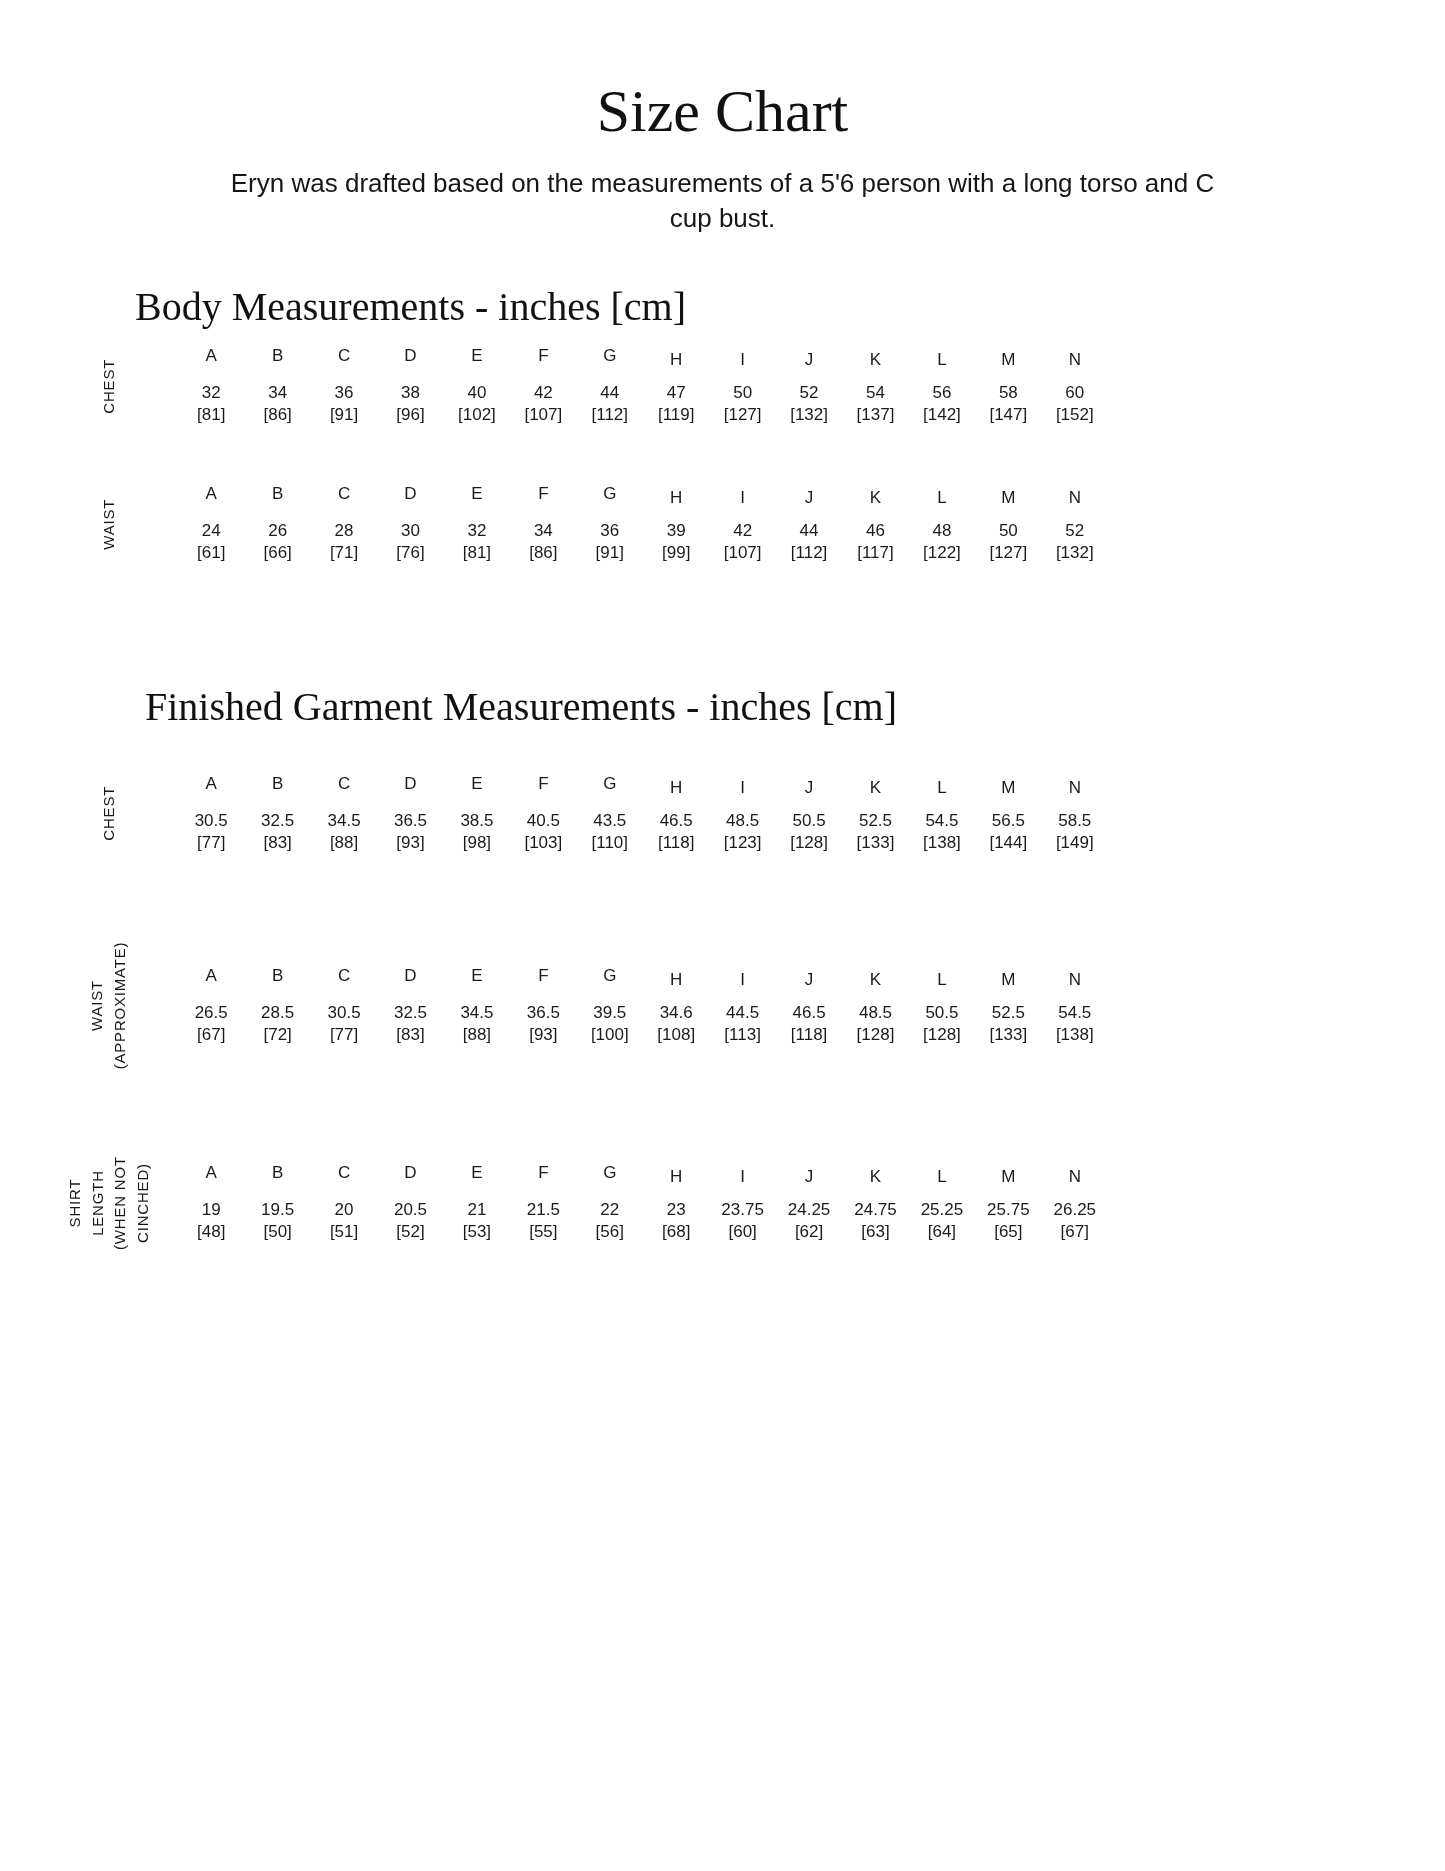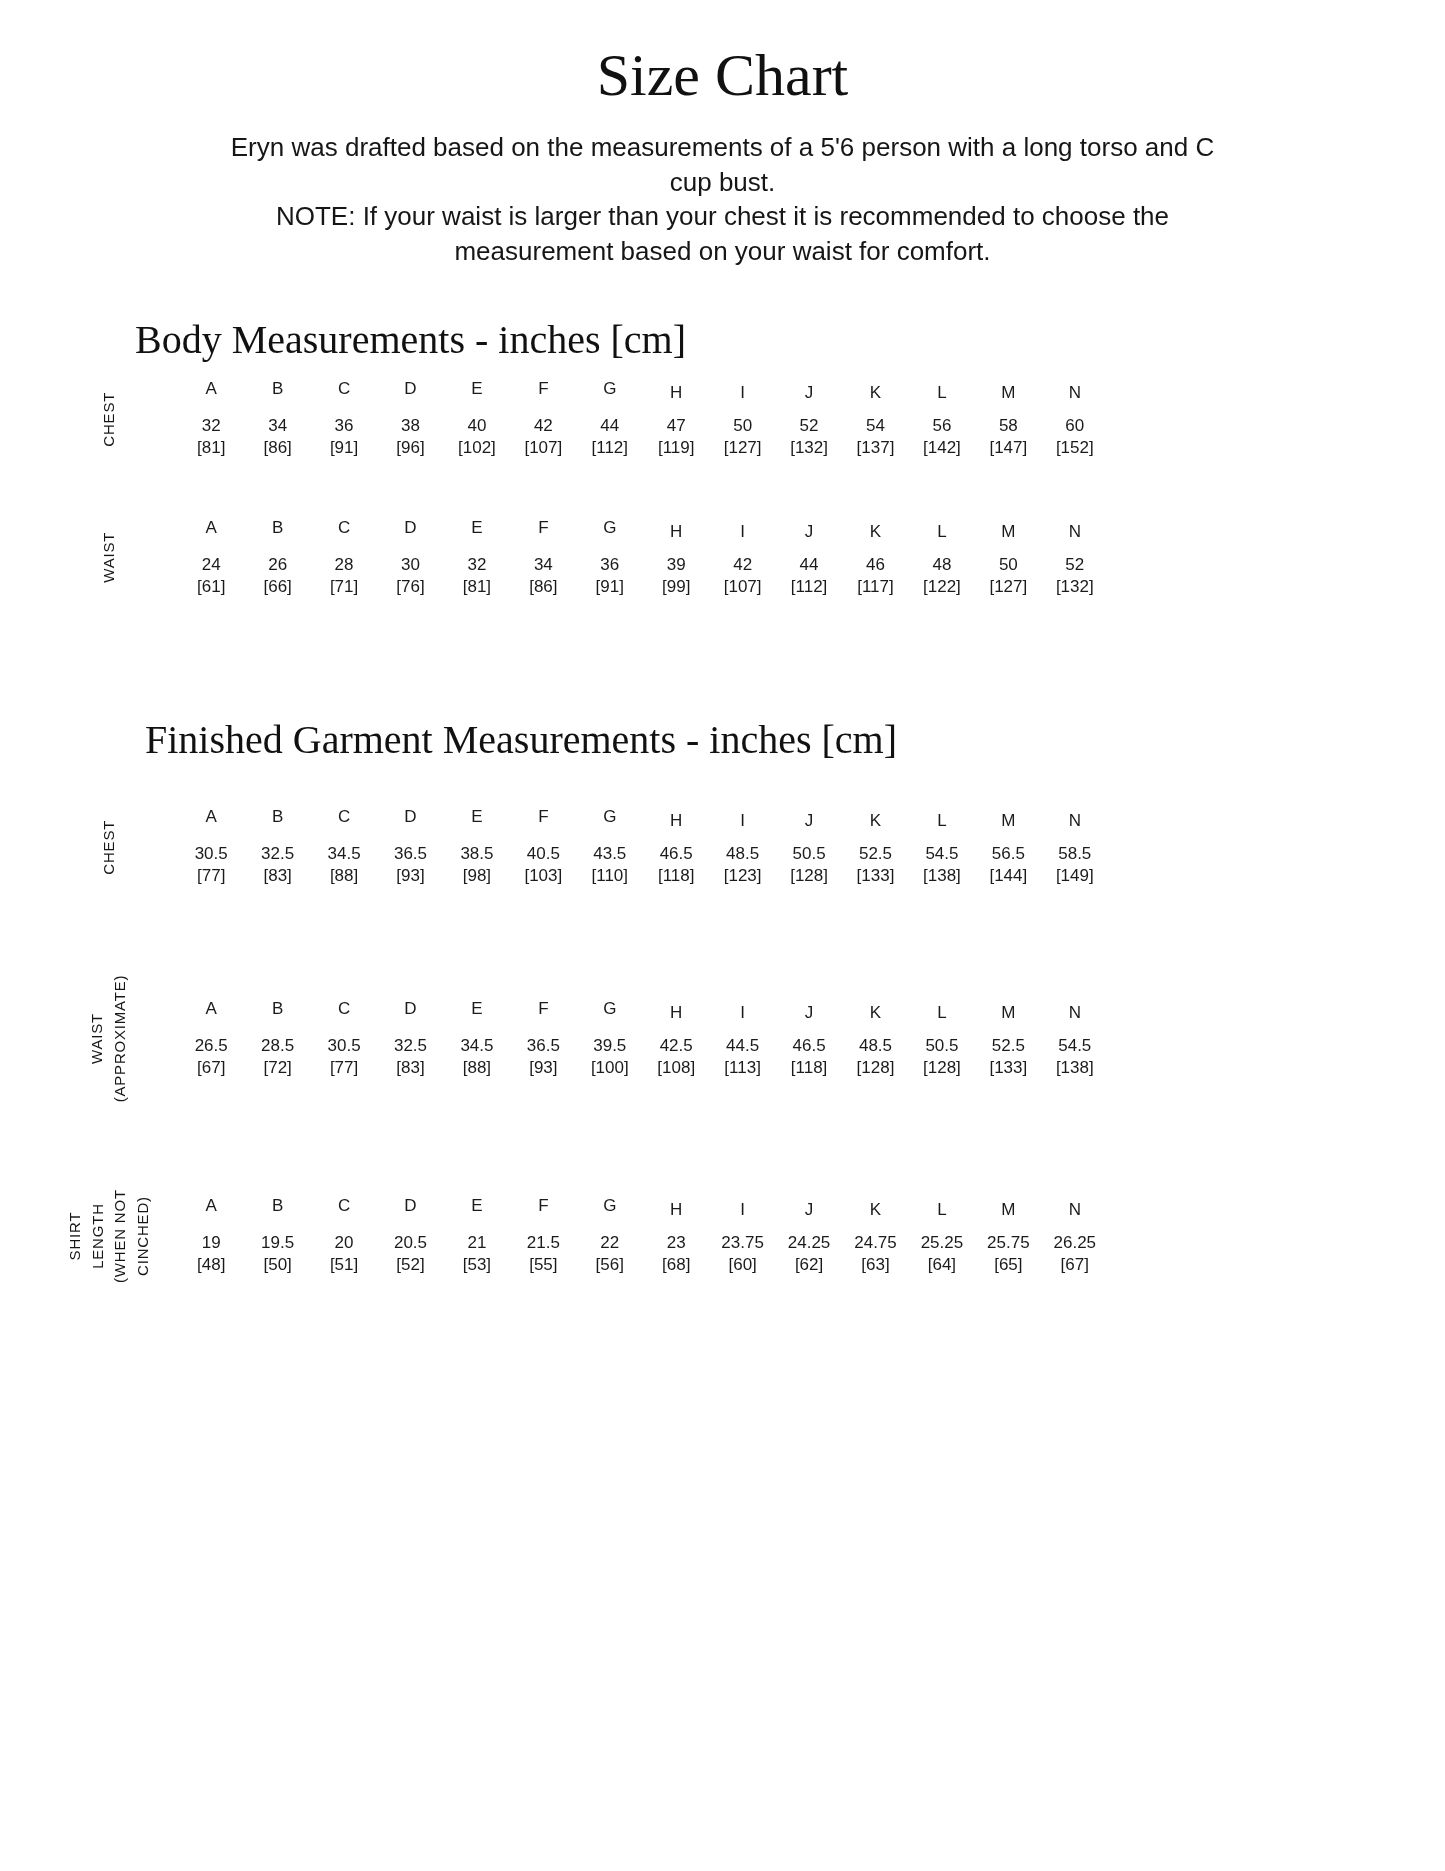--- a/index.html
+++ b/index.html
@@ -1,21 +1,21 @@
 <!DOCTYPE html>
 <html><head>
 <meta charset="utf-8">
 <style>
   html, body { margin: 0; padding: 0; background: #ffffff; }
   .page {
     position: relative;
     width: 1445px;
     height: 1627px;
     box-sizing: border-box;
-    padding-top: 42px;
+    padding-top: 78px;
     background: #ffffff;
     color: #1b1b1b;
     font-family: "Liberation Sans", sans-serif;
     overflow: hidden;
   }
   .title {
     font-family: "Liberation Serif", serif;
     font-weight: 500;
     font-size: 60px;
     line-height: 1.1;
@@ -77,21 +77,20 @@
 </style>
 </head>
 <body>
 
 <div class="page">
 
   <h1 class="title">Size Chart</h1>
 
   <div class="intro">
     <div>Eryn was drafted based on the measurements of a 5'6 person with a long torso and C cup bust.</div>
-    <div>NOTE: If your waist is larger than your chest it is recommended to choose the measurement based on your waist for comfort.</div>
   </div>
 
   <section class="section-body">
     <h2 class="section-heading">Body Measurements - inches [cm]</h2>
     <div class="mrow">
         <div class="row-label-wrap">
           <div class="row-label">CHEST</div>
         </div>
         <div class="cols">
           <div class="cell">
@@ -360,21 +359,21 @@
             <div class="val">36.5</div>
             <div class="val">[93]</div>
           </div>
           <div class="cell">
             <div class="letter">G</div>
             <div class="val">39.5</div>
             <div class="val">[100]</div>
           </div>
           <div class="cell">
             <div class="letter low">H</div>
-            <div class="val">42.5</div>
+            <div class="val">34.6</div>
             <div class="val">[108]</div>
           </div>
           <div class="cell">
             <div class="letter low">I</div>
             <div class="val">44.5</div>
             <div class="val">[113]</div>
           </div>
           <div class="cell">
             <div class="letter low">J</div>
             <div class="val">46.5</div>

